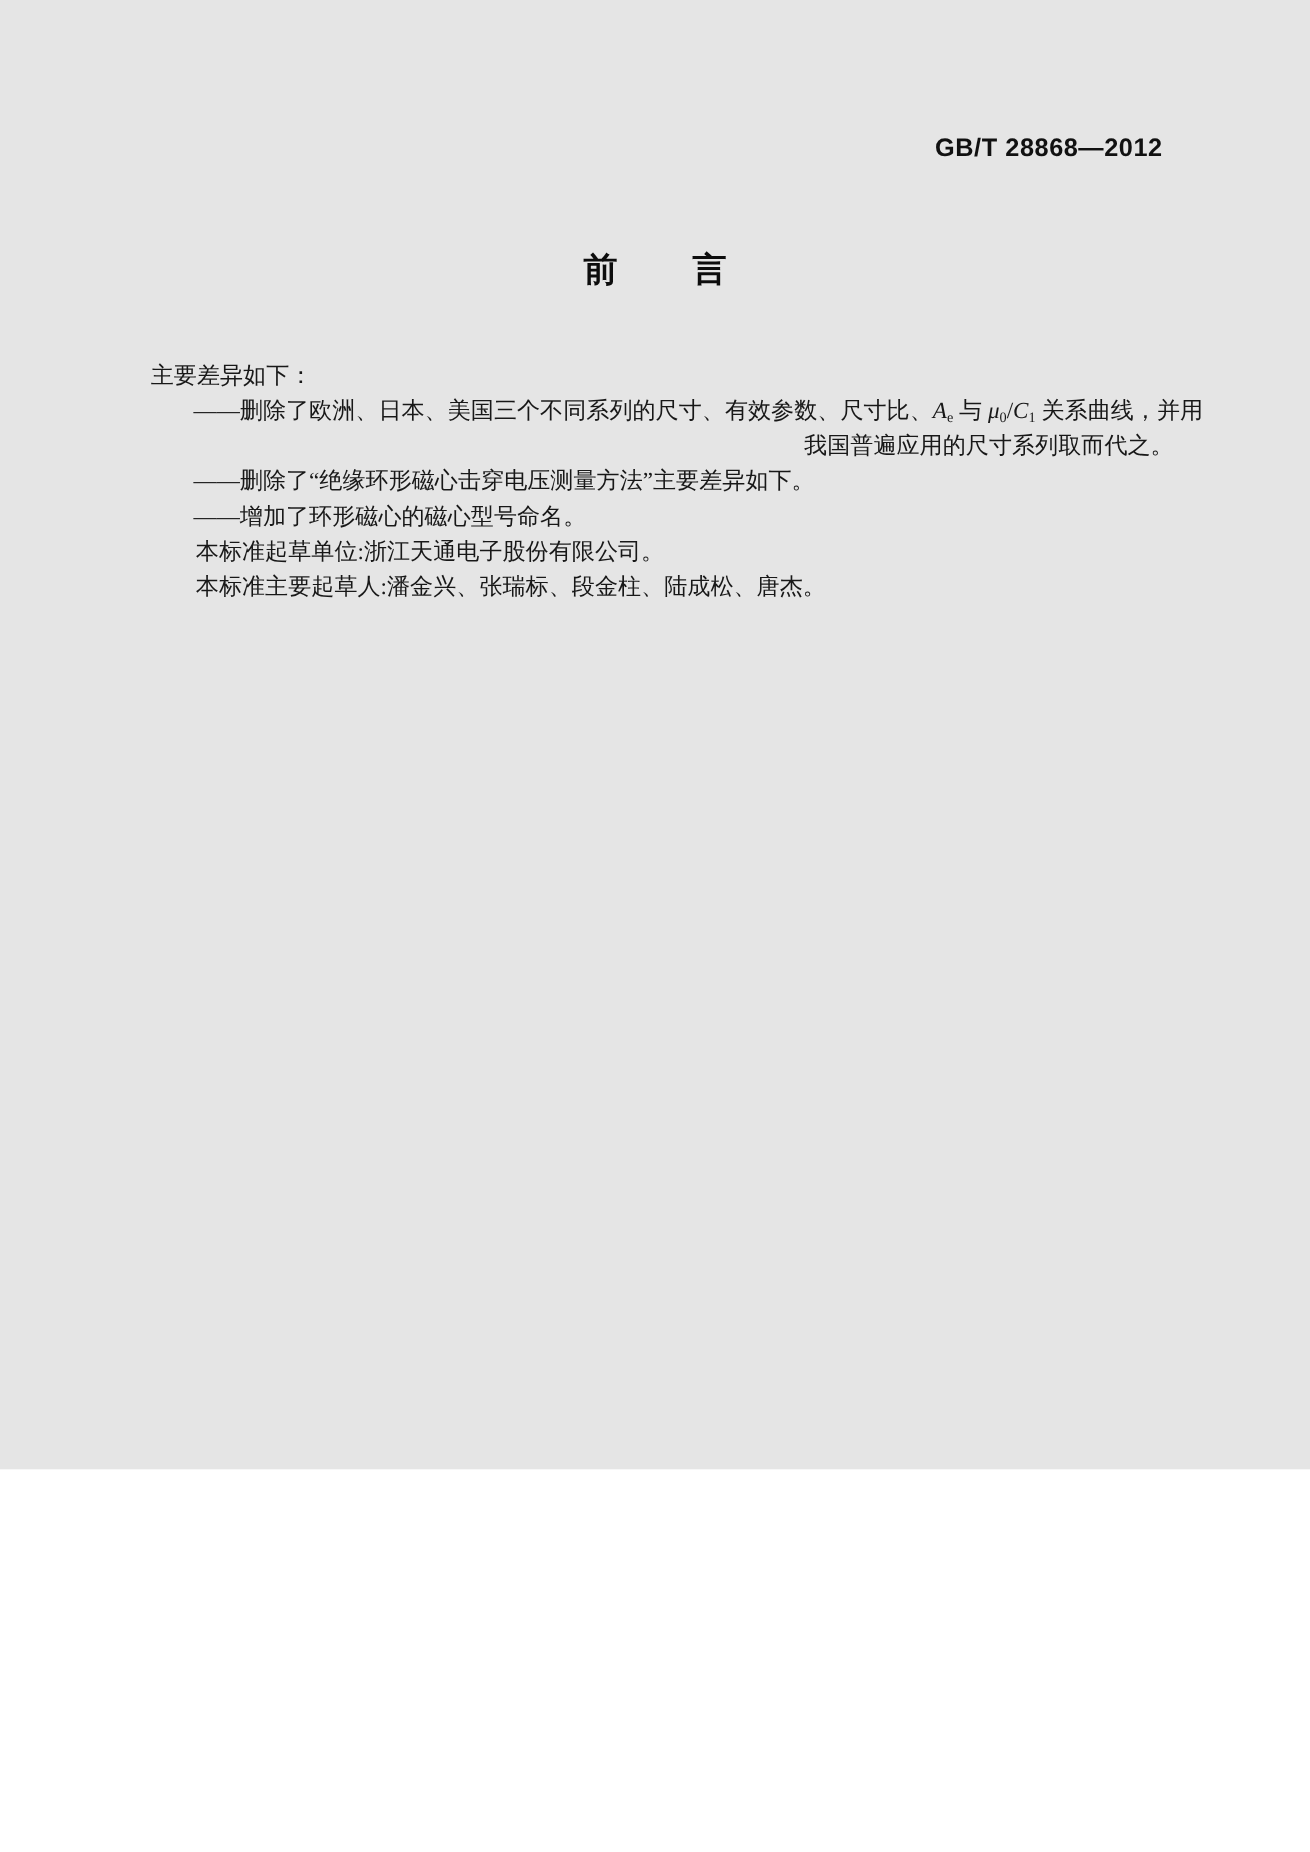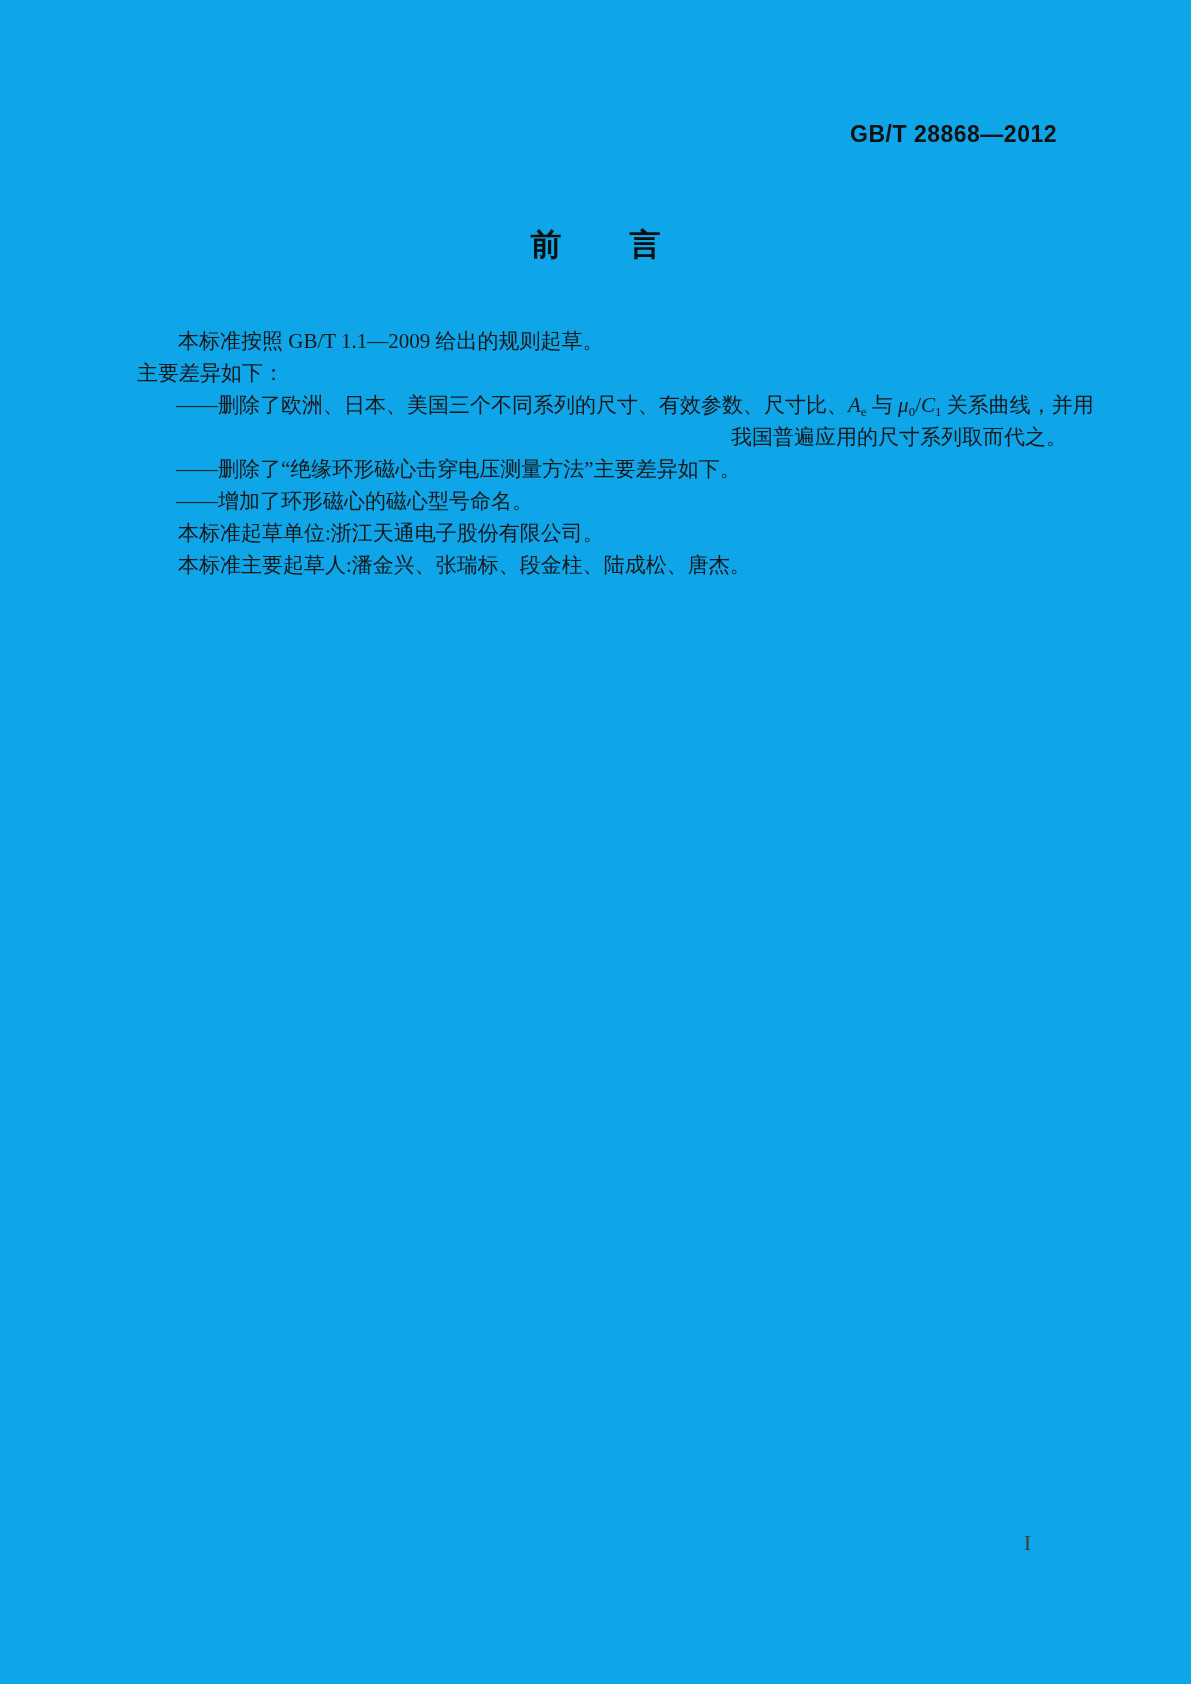--- a/index.html
+++ b/index.html
@@ -1,22 +1,22 @@
 <!DOCTYPE html>
 <html><head>
 <meta charset="utf-8">
 <style>
   * { margin: 0; padding: 0; box-sizing: border-box; }
   html, body { background: #ffffff; }
   .page {
     position: relative;
     width: 1191px;
-    height: 1684px;
+    height: 1336px;
     margin: 0 auto;
-    background: #0ea5e9;
+    background: #e5e5e5;
     overflow: hidden;
     font-family: "Liberation Serif", "DejaVu Serif", serif;
     color: #151515;
   }
   .doc-number {
     position: absolute;
     top: 121px;
     right: 134px;
     font-family: "Liberation Sans", "DejaVu Sans", sans-serif;
     font-weight: 700;
@@ -76,21 +76,20 @@
 
   <div class="doc-number">GB/T 28868—2012</div>
 
   <div class="title">
     <span>前</span>
     <span>言</span>
   </div>
 
   <div class="body-block">
 
-    <div class="line indent">本标准按照 GB/T 1.1—2009 给出的规则起草。</div>
 
 
     <div class="line">主要差异如下：</div>
 
     <div class="line bullet-first"><span>——删除了欧洲、日本、美国三个不同系列的尺寸、有效参数、尺寸比、</span><span class="var">A</span><sub class="vsub">e</sub><span> 与 </span><span class="var">μ</span><sub class="vsub">0</sub><span>/</span><span class="var">C</span><sub class="vsub">1</sub><span> 关系曲线，并用</span></div>
 
     <div class="line bullet-cont">我国普遍应用的尺寸系列取而代之。</div>
 
     <div class="line bullet-first">——删除了“绝缘环形磁心击穿电压测量方法”主要差异如下。</div>
 

